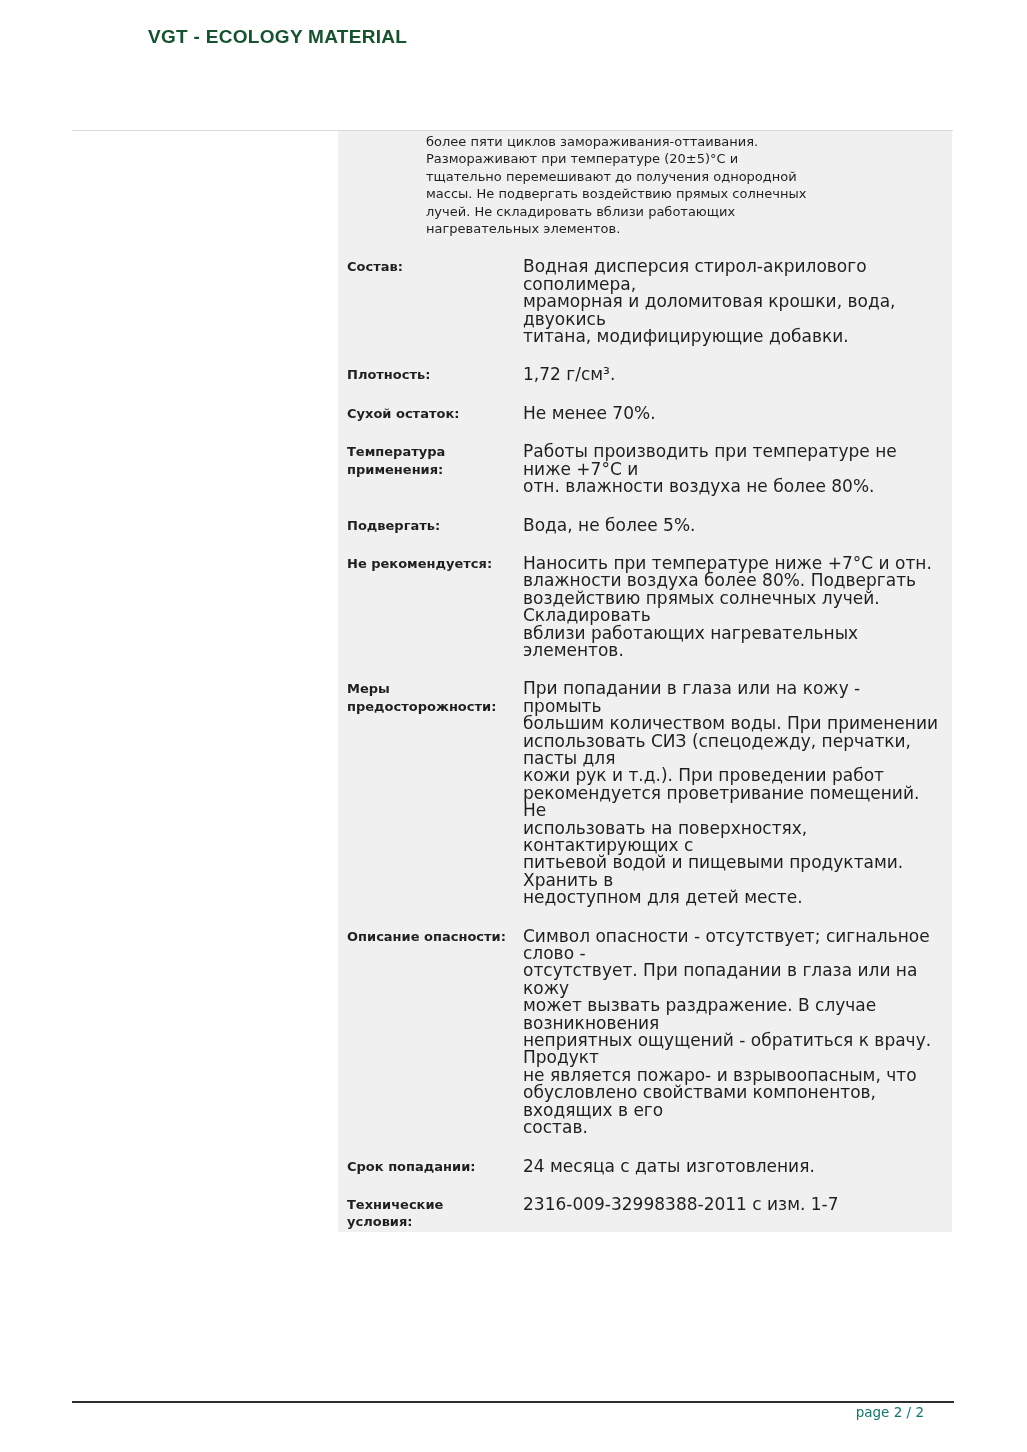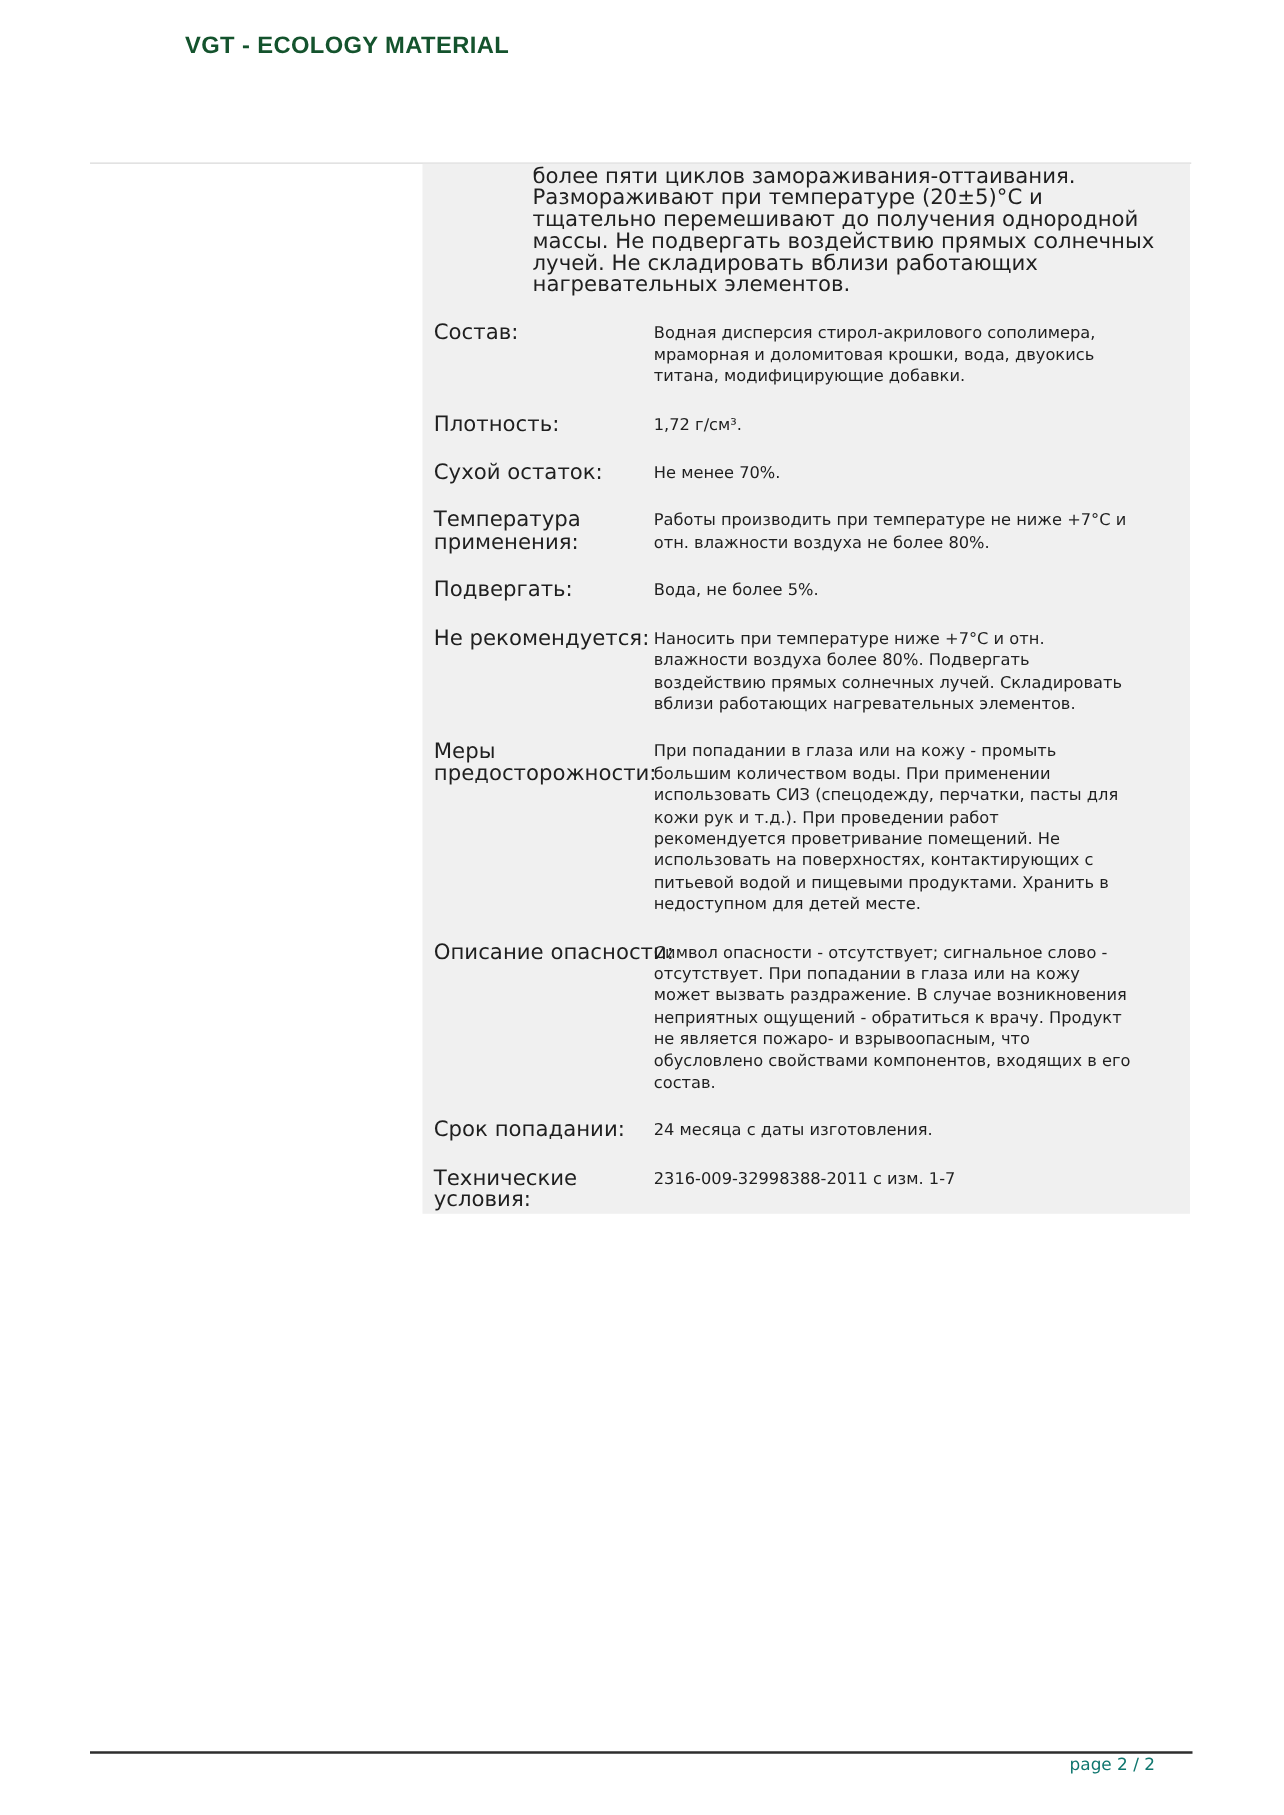--- a/index.html
+++ b/index.html
@@ -39,43 +39,43 @@
     left: 338px;
     top: 131px;
     width: 614px;
     background: #f0f0f0;
     box-sizing: border-box;
     padding: 2px 0 1px 0;
   }
 
   .continuation {
     padding-left: 88px;
-    font-size: 17px;
+    font-size: 13px;
     line-height: 17.4px;
     white-space: pre-line;
   }
 
   .spec-row {
     display: flex;
     margin-top: 21px;
     align-items: flex-start;
   }
   .spec-label {
     box-sizing: border-box;
     width: 185px;
     padding-left: 9px;
     flex: 0 0 185px;
-    font-size: 17px;
-    font-weight: normal;
+    font-size: 13px;
+    font-weight: bold;
     line-height: 17.4px;
     white-space: pre;
   }
   .spec-value {
     width: 420px;
-    font-size: 13px;
+    font-size: 17px;
     line-height: 17.4px;
     white-space: pre-line;
   }
 
   .footer-rule {
     position: absolute;
     left: 72px;
     top: 1401px;
     width: 882px;
     height: 2px;

